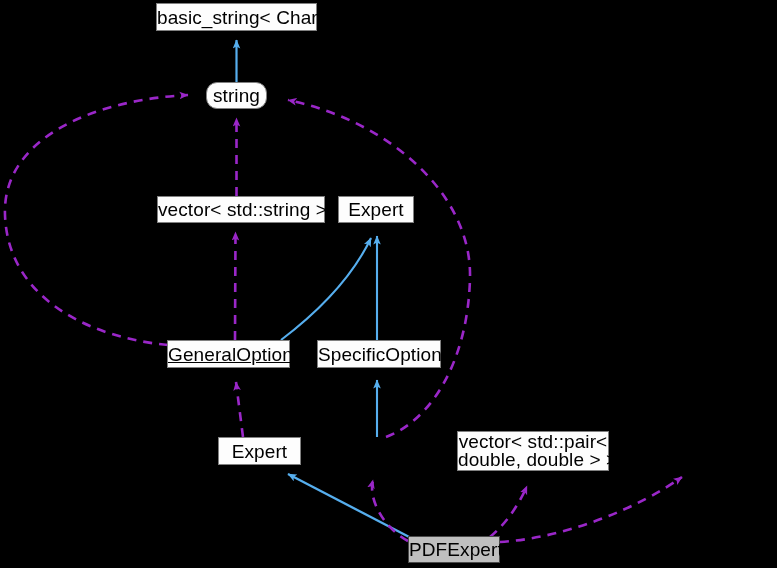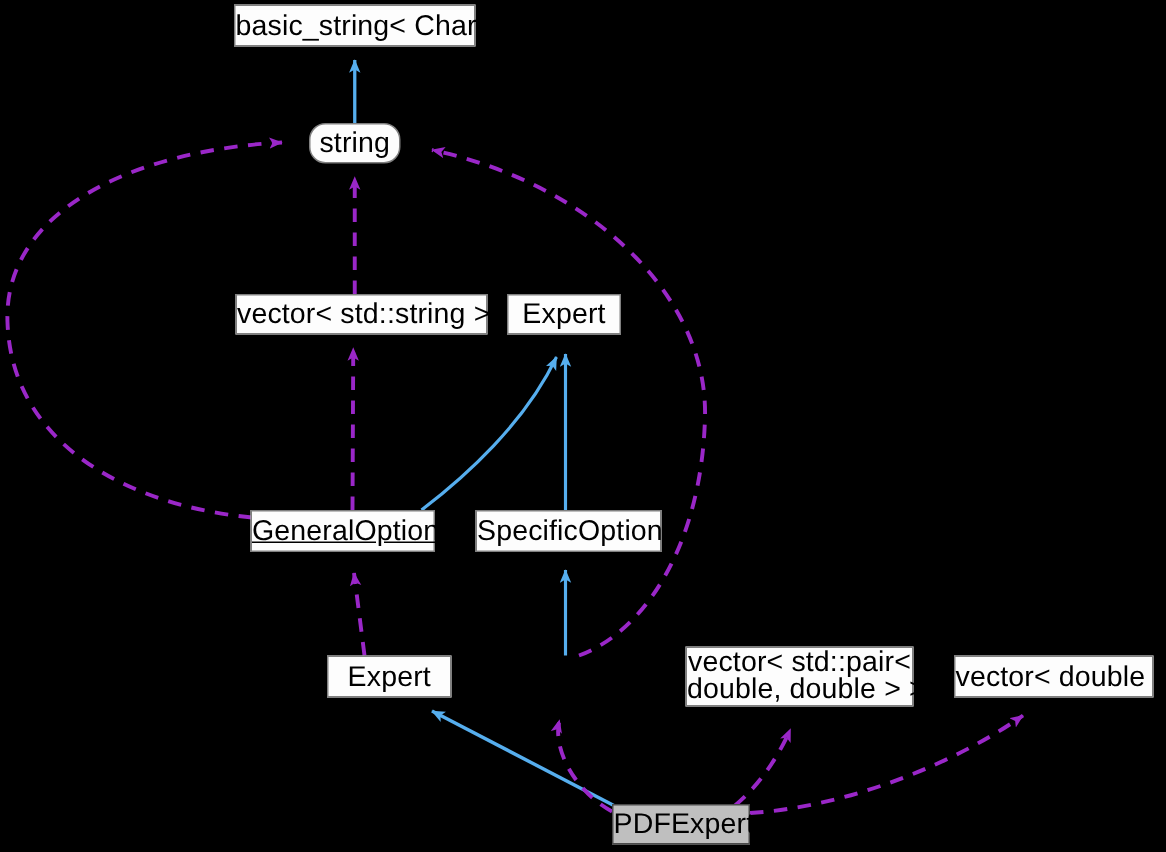--- a/index.html
+++ b/index.html
@@ -119,21 +119,18 @@
   <div class="node" style="left:218px; top:437px; width:83px; height:28px;">
     <span class="node-label">Expert</span>
   </div>
 
 
   <div class="node" style="left:457px; top:431px; width:152px; height:40px; line-height:18px;">
     <span class="node-label">vector&lt; std::pair&lt;
 double, double &gt; &gt;</span>
   </div>
 
-  <div class="node" style="left:636px; top:437px; width:133px; height:28px;">
-    <span class="node-label">vector&lt; double &gt;</span>
-  </div>
 
   <div class="node highlight" style="left:408px; top:536px; width:92px; height:27px;">
     <span class="node-label">PDFExpert</span>
   </div>
 
 </div>
 
 </body></html>

